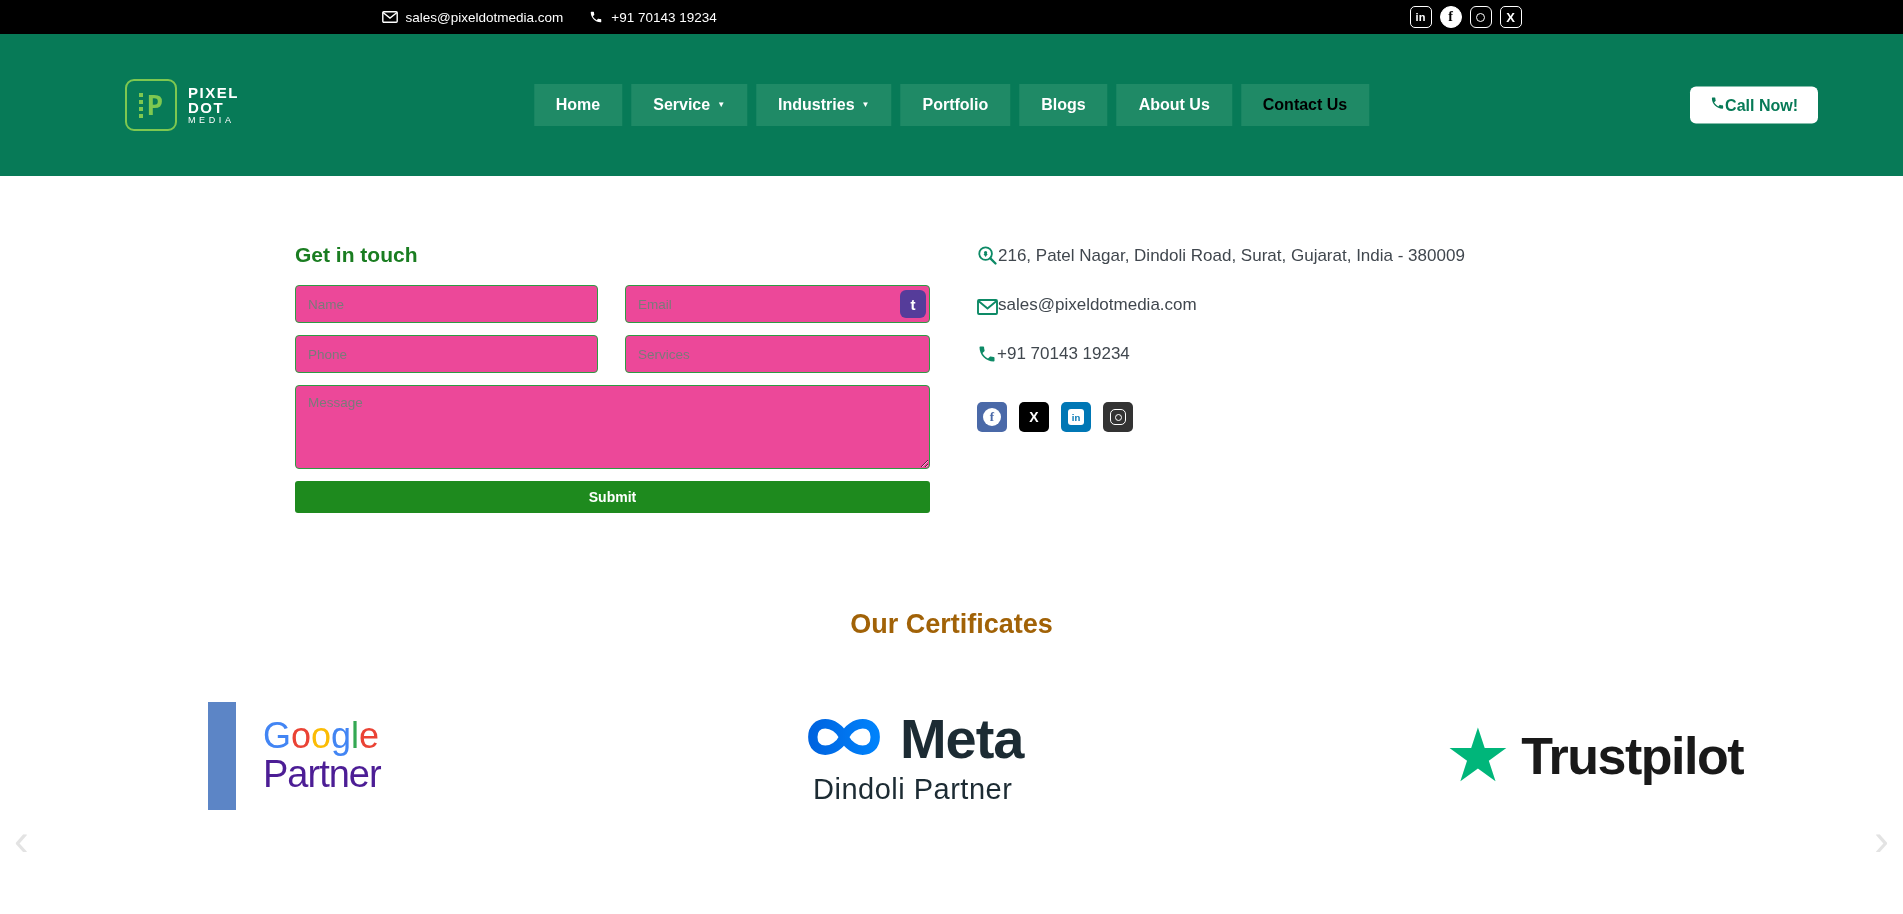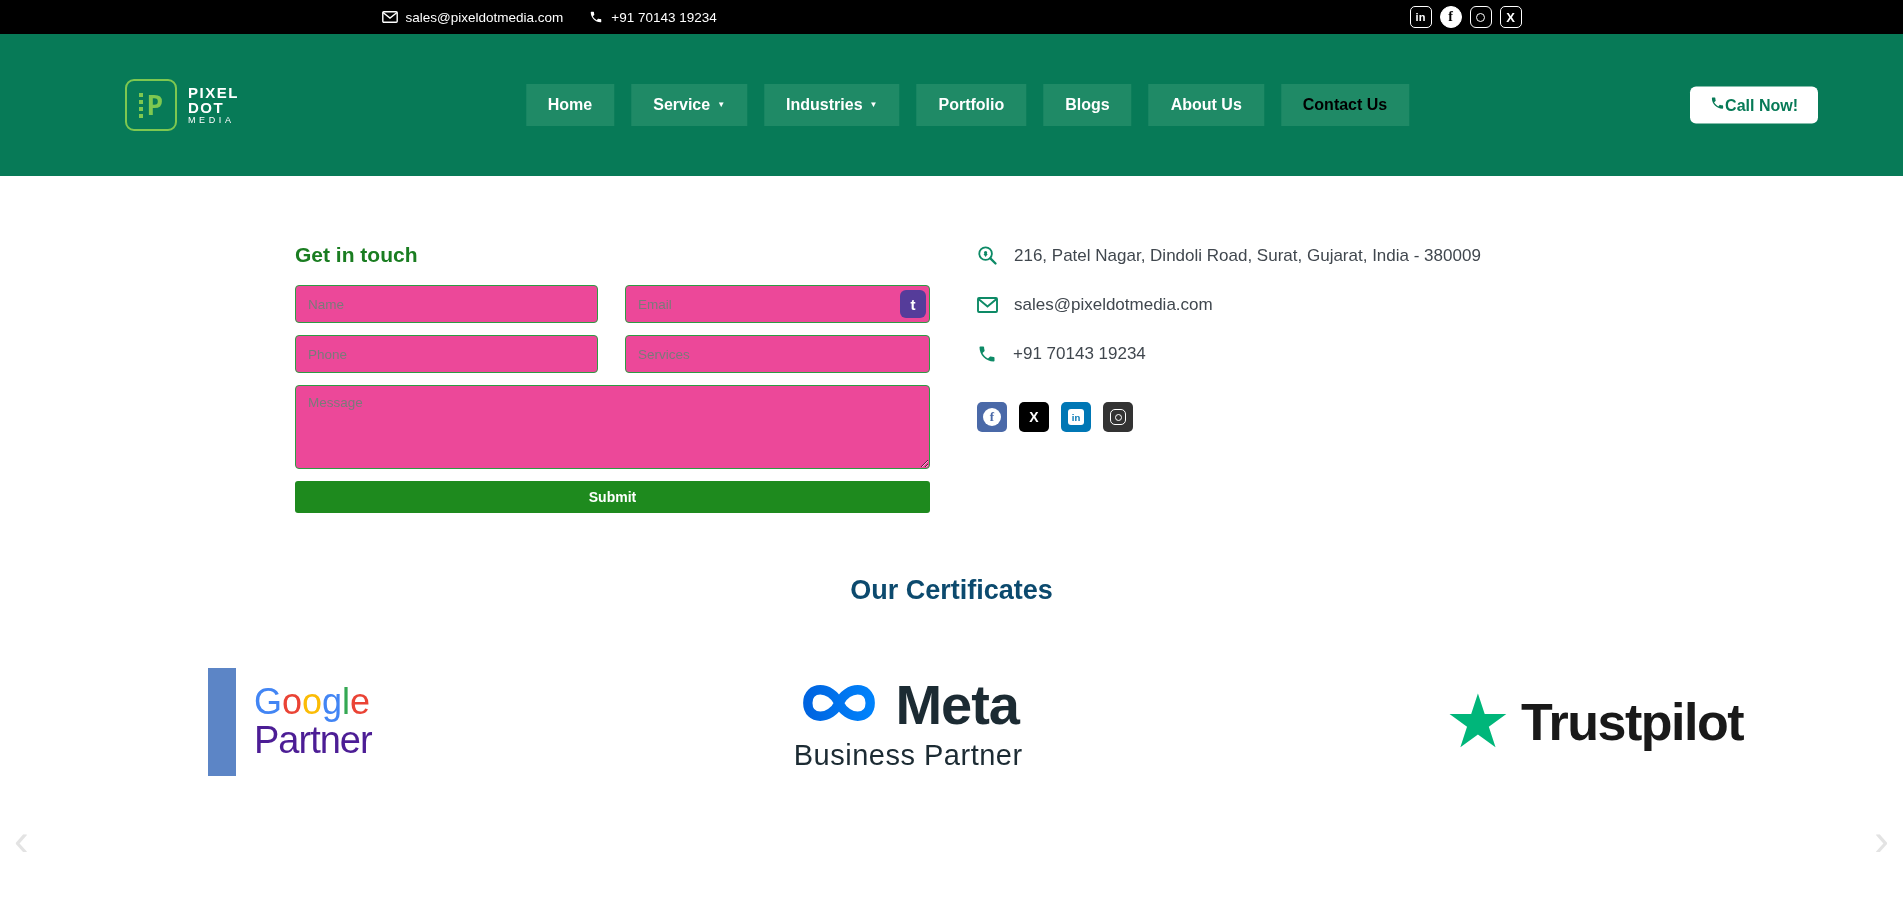--- a/index.html
+++ b/index.html
@@ -27,21 +27,21 @@
   .logo-box { width:52px; height:52px; border:2.5px solid #7ec850; border-radius:9px;
               display:flex; align-items:center; justify-content:center; gap:4px; }
   .logo-dots { display:flex; flex-direction:column; gap:3px; }
   .logo-dots i { width:4px; height:4px; background:#7ec850; }
   .logo-p { color:#7ec850; font-weight:bold; font-size:27px; line-height:1; font-family:"DejaVu Sans Mono",monospace; }
   .logo-text { color:#fff; font-weight:bold; line-height:1.05; }
   .logo-text .l1,.logo-text .l2 { font-size:15px; letter-spacing:1.5px; }
   .logo-text .l3 { font-size:9px; letter-spacing:3.6px; font-weight:normal; }
 
   .nav { position:absolute; left:50%; top:50%; transform:translate(-50%,-50%);
-         display:flex; gap:17px;margin-left:16px; }
+         display:flex; gap:9px; }
   .nav a { display:flex; align-items:center; gap:7px; background:#1f8a66; color:#fff;
            font-size:16px; font-weight:bold; text-decoration:none; padding:12px 22px; cursor:pointer; }
   .nav a.active { color:#000; }
   .caret { font-size:8px; line-height:1; }
 
   .call-btn { position:absolute; right:85px; top:50%; transform:translateY(-50%);
               background:#fff; border:none; border-radius:6px; padding:9px 20px;
               display:flex; align-items:center; color:#077a57; font-size:16px;
               font-weight:bold; cursor:pointer; font-family:"Liberation Sans",sans-serif; }
 
@@ -57,46 +57,46 @@
   .email-wrap { position:relative; }
   .ext-badge { position:absolute; right:4px; top:5px; width:26px; height:28px; background:#553c9a;
         border-radius:6px; color:#fff; font-weight:bold; font-size:15px; display:flex;
         align-items:center; justify-content:center; cursor:pointer; }
   .cform textarea { grid-column:1 / 3; height:84px; padding-top:9px; resize:vertical; }
   .submit-btn { grid-column:1 / 3; height:32px; background:#1e8a1e; color:#fff; border:none;
         border-radius:3px; font-size:14px; font-weight:bold; cursor:pointer;
         font-family:"Liberation Sans",sans-serif; }
 
   .info-col { margin-left:47px; padding-top:2px; }
-  .info-row { display:flex; align-items:center; gap:16px; margin-bottom:29px; }
+  .info-row { display:flex; align-items:flex-end; gap:0; margin-bottom:29px; }
   .info-row svg { flex:0 0 auto; display:block; }
   .info-text { color:#40474e; font-size:17px; }
   .soc-row { display:flex; gap:12px; margin-top:38px; }
   .soc-btn { width:30px; height:30px; border-radius:5px; display:flex; align-items:center;
              justify-content:center; cursor:pointer; }
   .soc-btn.fb { background:#4a69a8; }
   .soc-fb-circle { width:18px; height:18px; background:#fff; border-radius:50%; color:#4a69a8;
              font-weight:bold; font-size:13px; display:flex; align-items:center; justify-content:center;
              font-family:"Liberation Serif",serif; }
   .soc-btn.x { background:#000; color:#fff; font-weight:bold; font-size:14px; }
   .soc-btn.li { background:#0077b5; }
   .soc-li-badge { width:16px; height:16px; background:#fff; border-radius:3px; color:#0077b5;
              font-weight:bold; font-size:9.5px; display:flex; align-items:center; justify-content:center; }
   .soc-btn.ig { background:#333; }
   .soc-ig-cam { width:16px; height:16px; border:1.8px solid #fff; border-radius:5px;
              display:flex; align-items:center; justify-content:center; }
   .soc-ig-cam i { width:7px; height:7px; border:1.8px solid #fff; border-radius:50%; display:block; }
 
   
-  .certs-h { margin-top:62px; text-align:center; color:#0c4a6e; font-size:27px; font-weight:bold; }
+  .certs-h { margin-top:96px; text-align:center; color:#a16207; font-size:27px; font-weight:bold; }
   .certs-row { margin-top:56px; display:flex; align-items:center; justify-content:space-between;
                padding:0 160px; height:120px; }
   .cert { display:flex; align-items:center; }
 
-  .gp { gap:18px;padding-left:48px; }
+  .gp { gap:27px;padding-left:48px; }
   .gp-bar { width:28px; height:108px; background:#5c85c6; }
   .gp-google { font-size:36px; font-weight:500; line-height:1.05; }
   .gp-partner { font-size:38px; color:#4c1d95; line-height:1.05; letter-spacing:-1px; }
 
   .meta { flex-direction:column; align-items:center; gap:2px; }
   .meta-top { display:flex; align-items:center; gap:14px; }
   .meta-word { font-size:56px; font-weight:bold; color:#1c2b33; letter-spacing:-1px; }
   .meta-sub { font-size:29px; color:#1c2b33; letter-spacing:0.5px; }
 
   .tp { gap:10px; }
@@ -280,21 +280,21 @@
                 <linearGradient id="mg" x1="0" y1="0" x2="1" y2="0">
               <stop offset="0" stop-color="#0064e0"></stop>
                   <stop offset="1" stop-color="#0082fb"></stop>
             </linearGradient>
               </defs>
             <path d="M10,25 C10,8 32,8 40,25 C48,42 70,42 70,25 C70,8 48,8 40,25 C32,42 10,42 10,25 Z" fill="none" stroke="url(#mg)" stroke-width="9" stroke-linecap="round"></path>
           </svg>
         </span>
         <span class="meta-word">Meta</span>
       </span>
-      <span class="meta-sub">Business Partner</span>
+      <span class="meta-sub">Dindoli Partner</span>
     </div>
 
     <div class="cert tp">
       <span class="tp-star">★</span>
       <span class="tp-word">Trustpilot</span>
     </div>
   </div>
 
   <span class="car-arrow left">‹</span>
   <span class="car-arrow right">›</span>

